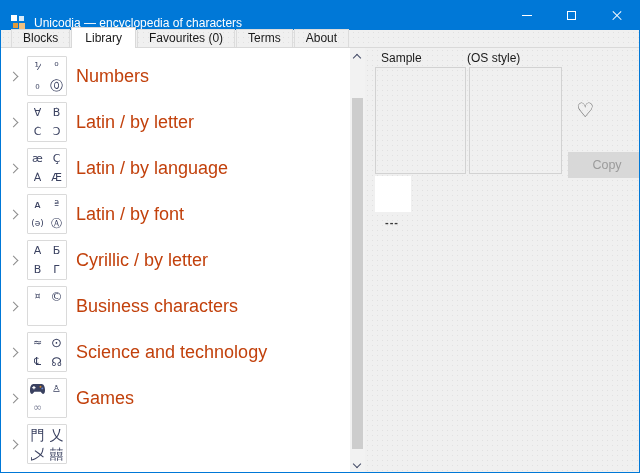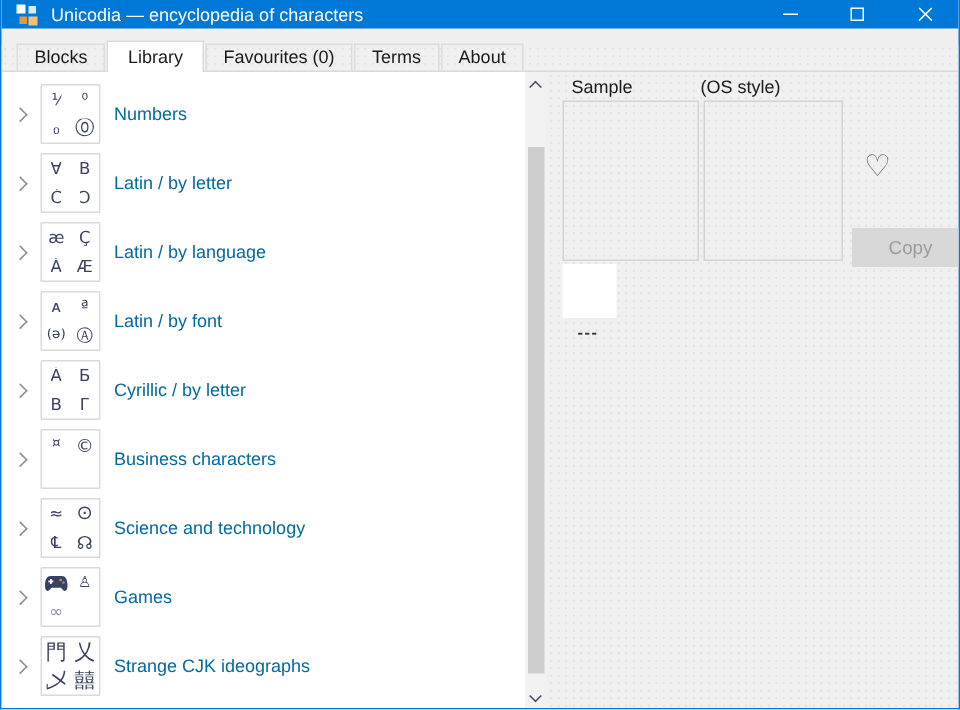--- a/index.html
+++ b/index.html
@@ -7,22 +7,22 @@
   body { font-family:"Liberation Sans","DejaVu Sans",sans-serif; }
 
   .window{
     position:relative; width:640px; height:473px;
     border:1px solid #0078d7; border-top:none;
     background:#f0f0f0; overflow:hidden;
   }
 
   
   .titlebar{
-    position:absolute; left:0; top:0; right:0; height:19px;
-    background:#0078d7; display:flex; align-items:center;
+    position:absolute; left:0; top:0; right:0; height:30px;
+    background:#0078d7; display:flex; align-items:flex-end;
   }
   .app-icon{ width:16px; height:16px; margin-left:9px; flex:none; }
   .title{ color:#fff; font-size:12px; margin-left:8px; white-space:nowrap; }
   .winbtns{ margin-left:auto; display:flex; height:100%; }
   .winbtn{ width:45px; height:100%; display:flex; align-items:center; justify-content:center; }
   .ic-min{ width:10px; height:1px; background:#fff; display:block; }
   .ic-max{ width:9px; height:9px; border:1px solid #fff; display:block; }
   .ic-close{ position:relative; width:12px; height:12px; display:block; }
   .ic-close::before,.ic-close::after{
     content:""; position:absolute; left:0; top:5.5px; width:12px; height:1.2px; background:#fff;
@@ -65,21 +65,21 @@
   .iconbox{
     width:40px; height:40px; flex:none; background:#fff;
     border:1px solid #dadada; border-radius:1px;
     display:grid; grid-template-columns:19px 19px; grid-template-rows:19px 19px;
     place-items:center;
   }
   .g{
     font-family:"DejaVu Sans",sans-serif; font-size:11px; line-height:1;
     color:#3a4160; overflow:hidden; max-width:19px; text-align:center;
   }
-  .lbl{ font-size:12px; color:#0369a1; margin-left:9px; white-space:nowrap; }
+  .lbl{ font-size:18px; color:#c2410c; margin-left:9px; white-space:nowrap; }
   .gamepad-svg{ display:block; }
 
   
   .vscroll{ position:absolute; left:349px; top:48px; bottom:0; width:15px; background:#f2f2f2; }
   .sthumb{ position:absolute; left:2px; top:50px; height:351px; width:11px; background:#cdcdcd; }
   .sarrow{ position:absolute; left:4px; width:6px; height:6px;
     border-left:1.6px solid #424a66; border-top:1.6px solid #424a66; }
   .sarrow.up{ top:7px; transform:rotate(45deg); }
   .sarrow.down{ bottom:5px; transform:rotate(225deg); }
 
@@ -241,21 +241,20 @@
     </div>
 
     <div class="row">
       <span class="chev"></span>
       <span class="iconbox">
         <span class="g" style="font-size:14px">門</span>
         <span class="g" style="font-size:14px">乂</span>
         <span class="g" style="font-size:14px">乄</span>
         <span class="g" style="font-size:14px">囍</span>
       </span>
-      <span class="lbl">Strange CJK ideographs</span>
     </div>
 
   </div>
 
   <div class="vscroll">
     <span class="sarrow up"></span>
     <span class="sthumb"></span>
     <span class="sarrow down"></span>
   </div>
 

